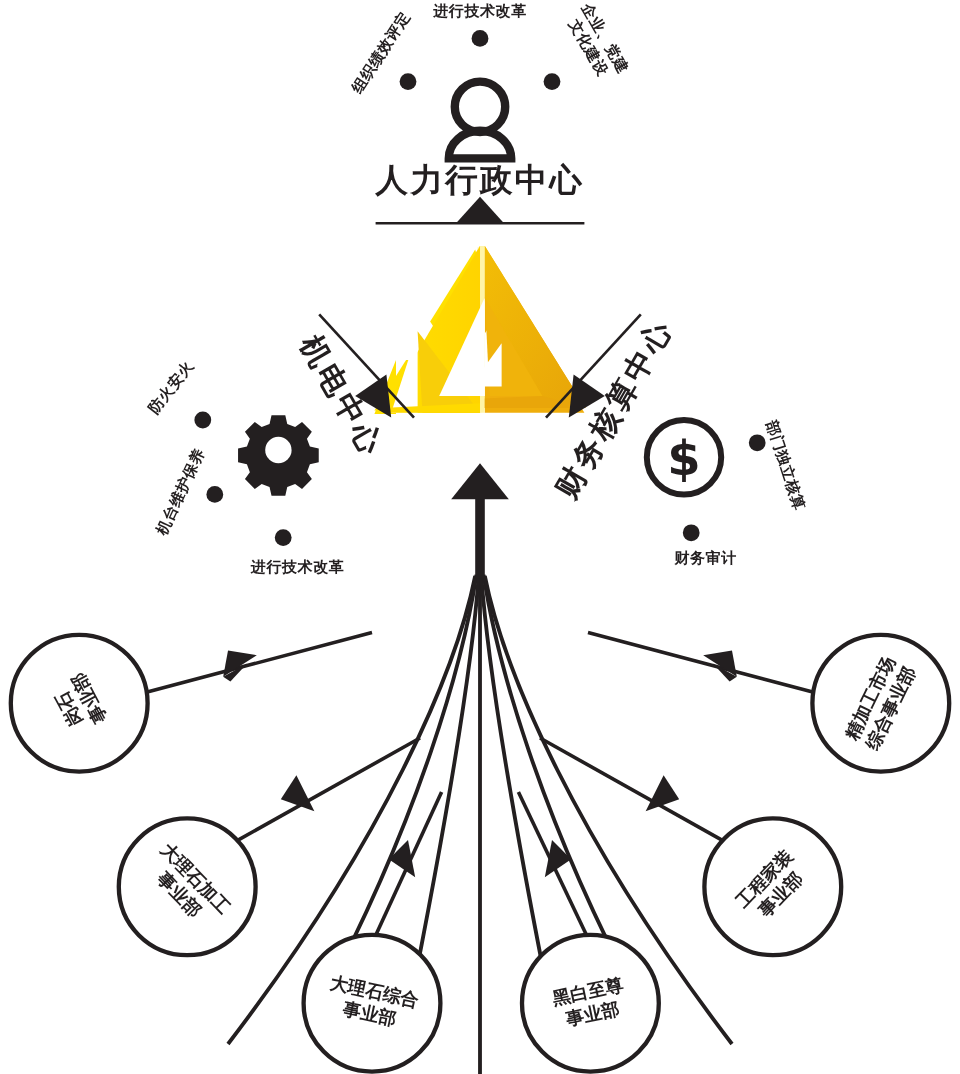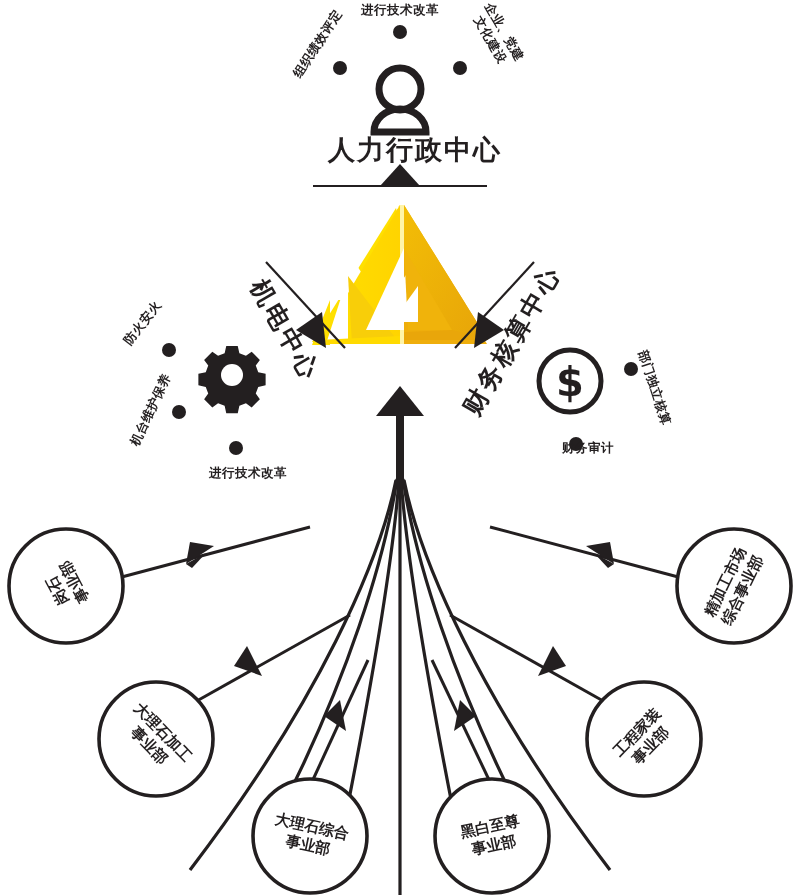--- a/index.html
+++ b/index.html
@@ -2,21 +2,21 @@
 <html><head>
 <meta charset="utf-8">
 <style>
   html,body{margin:0;padding:0;background:#ffffff;}
   body{width:800px;height:895px;overflow:hidden;
        font-family:"DejaVu Sans","Liberation Sans",sans-serif;color:#231f20;}
   #stage{position:relative;width:800px;height:895px;background:#fff;}
   svg#diagram{position:absolute;left:0;top:0;width:800px;height:895px;}
   .lbl{position:absolute;white-space:nowrap;font-weight:bold;color:#231f20;
        transform-origin:50% 50%;letter-spacing:0.5px;}
-  .big{font-size:27px;font-weight:bold;letter-spacing:2px;margin-left:15px;}
+  .big{font-size:27px;font-weight:bold;letter-spacing:2px;}
   .mid{font-size:25px;font-weight:bold;letter-spacing:3px;}
   .small{font-size:12.5px;font-weight:bold;}
   .circ-lbl{position:absolute;white-space:nowrap;text-align:center;
             font-size:15px;font-weight:bold;line-height:1.25;color:#231f20;
             transform-origin:50% 50%;}
   .two-line{line-height:1.3;}
 </style>
 </head>
 <body>
 
@@ -182,21 +182,21 @@
   <div class="lbl small" style="left:143px;top:323px;transform:translate(-50%,-50%) rotate(-52deg);">防火安火</div>
 
   <div class="lbl small" style="left:151px;top:410px;transform:translate(-50%,-50%) rotate(-65deg);">机台维护保养</div>
 
   <div class="lbl small" style="left:248px;top:473px;transform:translate(-50%,-50%);">进行技术改革</div>
 
   <div class="lbl mid" style="left:512px;top:340px;transform:translate(-50%,-50%) rotate(-60deg);">财务核算中心</div>
 
   <div class="lbl small" style="left:654px;top:388px;transform:translate(-50%,-50%) rotate(72deg);">部门独立核算</div>
 
-  <div class="lbl small" style="left:588px;top:448px;transform:translate(-50%,-50%);">财务审计</div>
+  <div class="lbl small" style="left:588px;top:466px;transform:translate(-50%,-50%);">财务审计</div>
 
   <div class="circ-lbl" style="left:66px;top:586px;transform:translate(-50%,-50%) rotate(-118deg);">
     <div>岗石</div>
     <div>事业部</div>
   </div>
 
   <div class="circ-lbl" style="left:156px;top:739px;transform:translate(-50%,-50%) rotate(46deg);">
     <div>大理石加工</div>
     <div>事业部</div>
   </div>

